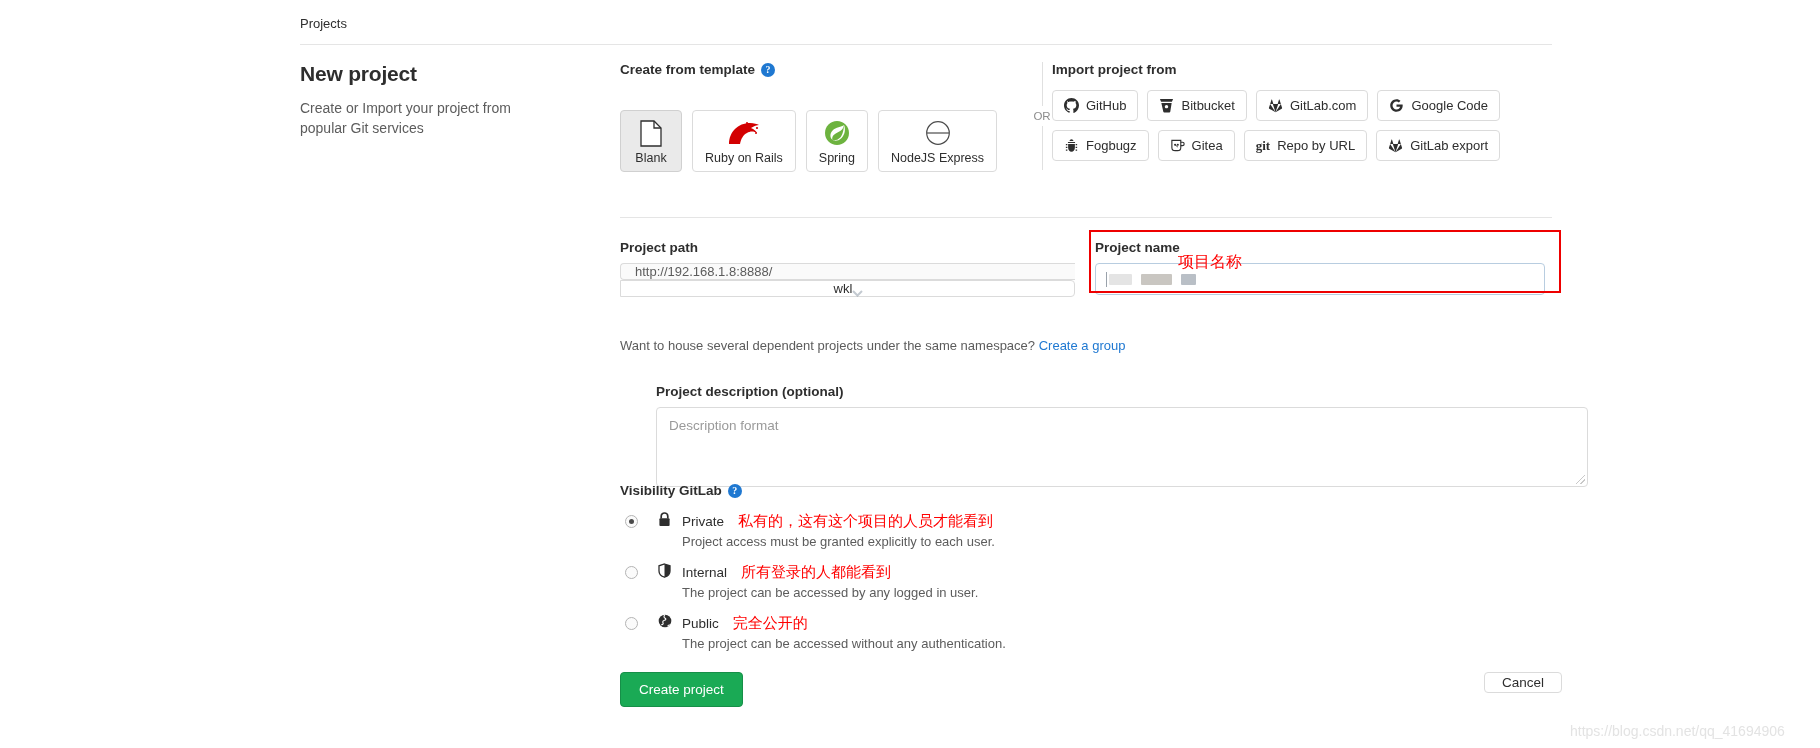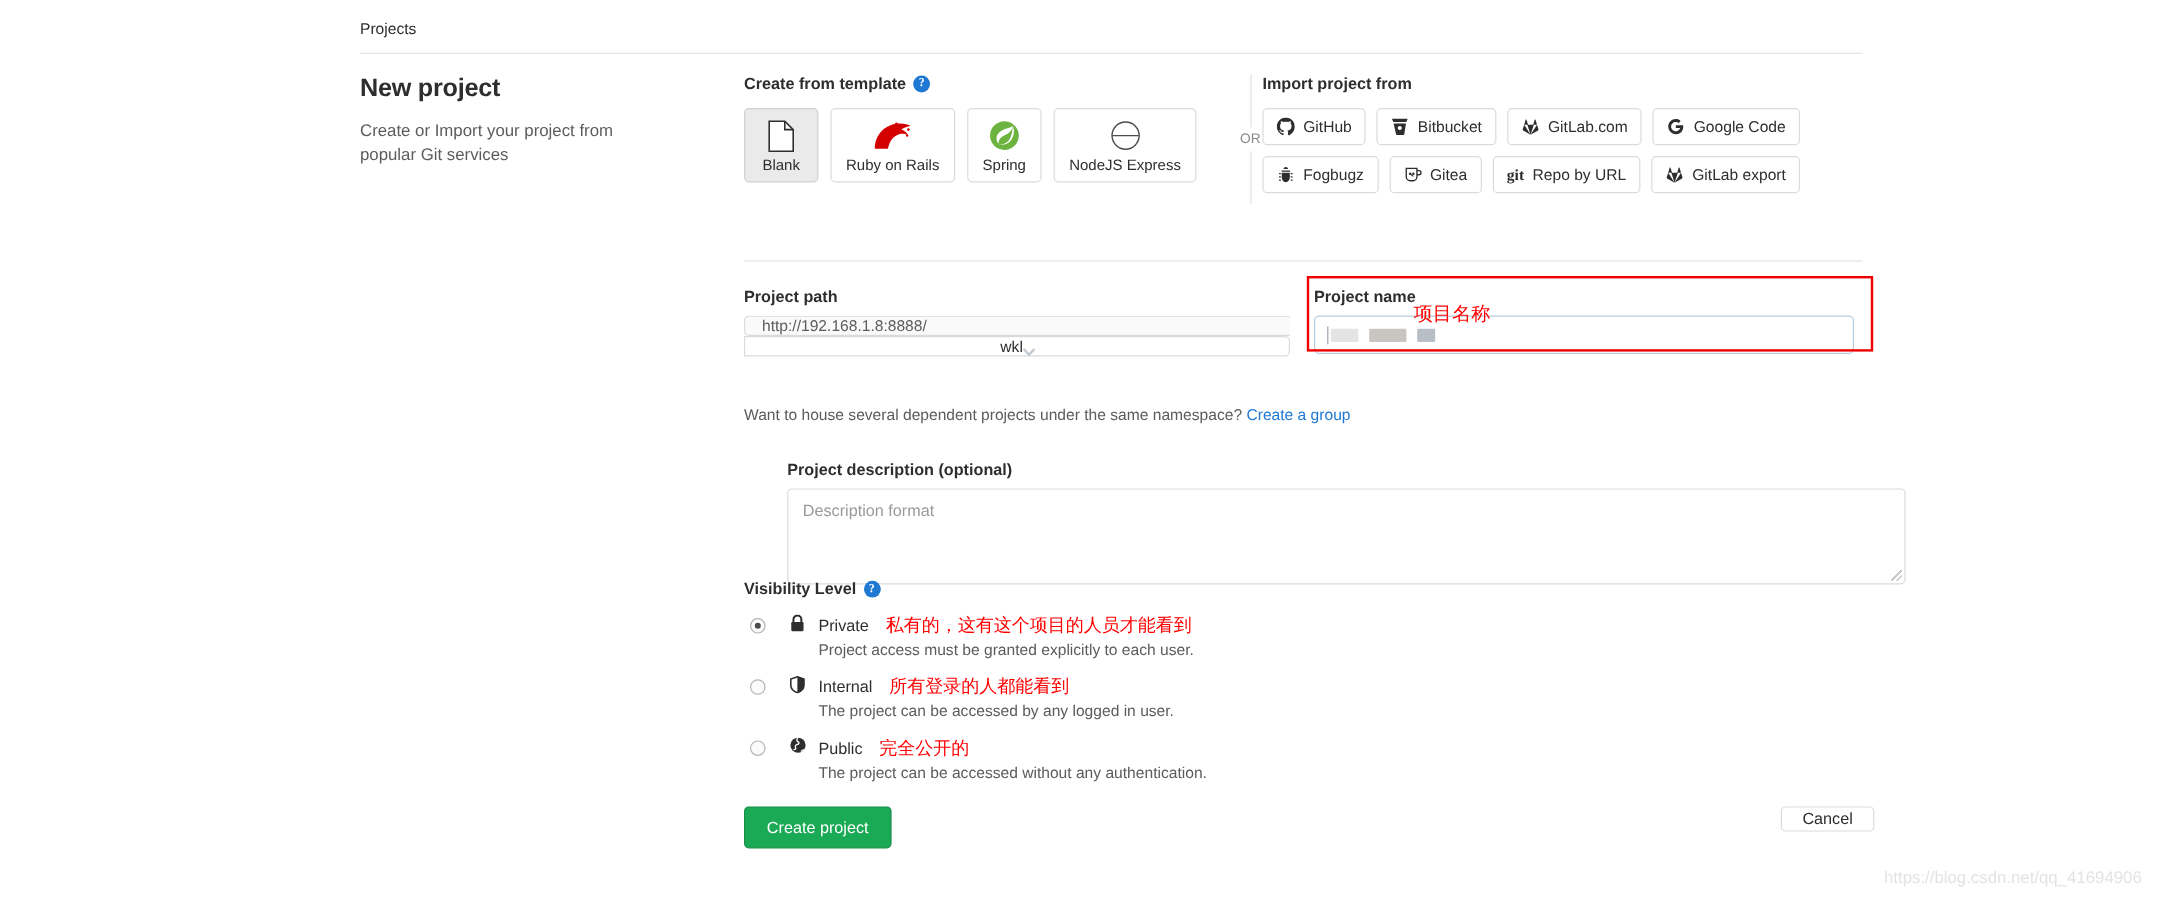--- a/index.html
+++ b/index.html
@@ -39,21 +39,21 @@
     background: #1f78d1; color: #fff;
     font-size: 10px; font-weight: 700; line-height: 14px;
     text-align: center; display: inline-block;
     font-family: "Liberation Serif", serif;
   }
   .tmpl-row { display: flex; gap: 10px; }
   .tmpl-card {
     border: 1px solid #dbdbdb; border-radius: 4px; background: #fff;
     height: 62px; padding: 7px 12px 6px 12px;
     display: flex; flex-direction: column; align-items: center; justify-content: space-between;
-    cursor: pointer; min-width: 62px;
+    cursor: pointer; min-width: 62px; margin-top: 20px;
   }
   .tmpl-card.selected { background: #eaeaea; border-color: #d0d0d0; }
   .tmpl-card .ticon { height: 30px; display: flex; align-items: center; justify-content: center; }
   .tmpl-card .tlabel { font-size: 12.5px; color: #2e2e2e; white-space: nowrap; }
 
   
   .or-wrap {
     position: absolute; left: 1022px; top: 62px;
     height: 108px; width: 40px;
     display: flex; flex-direction: column; align-items: center;
@@ -364,21 +364,21 @@
   <div class="desc-block">
     <div class="field-label">Project description (optional)</div>
     <div class="desc-area">
       <span>Description format</span>
       <span class="resize-grip"></span>
     </div>
   </div>
 
   <div class="vis-block">
     <div class="section-label">
-      <span>Visibility Level</span>
+      <span>Visibility GitLab</span>
       <span class="help-icon">?</span>
     </div>
 
     <div class="vis-opt">
       <span class="radio checked"></span>
       <span class="vis-icon">
         <svg width="13" height="15" viewBox="0 0 13 15">
           <path d="M3.2 6.5V4.3a3.3 3.3 0 016.6 0v2.2" fill="none" stroke="#2e2e2e" stroke-width="1.7"></path>
           <rect x="1.4" y="6.3" width="10.2" height="7.8" rx="1" fill="#2e2e2e"></rect>
         </svg>

